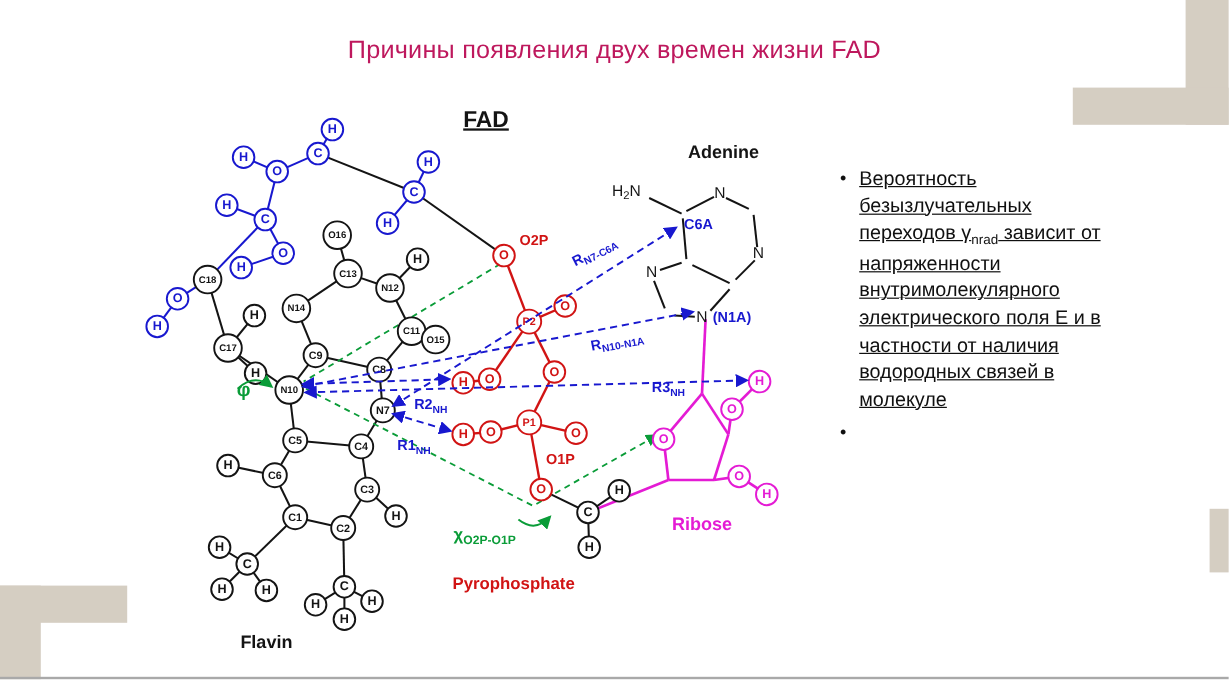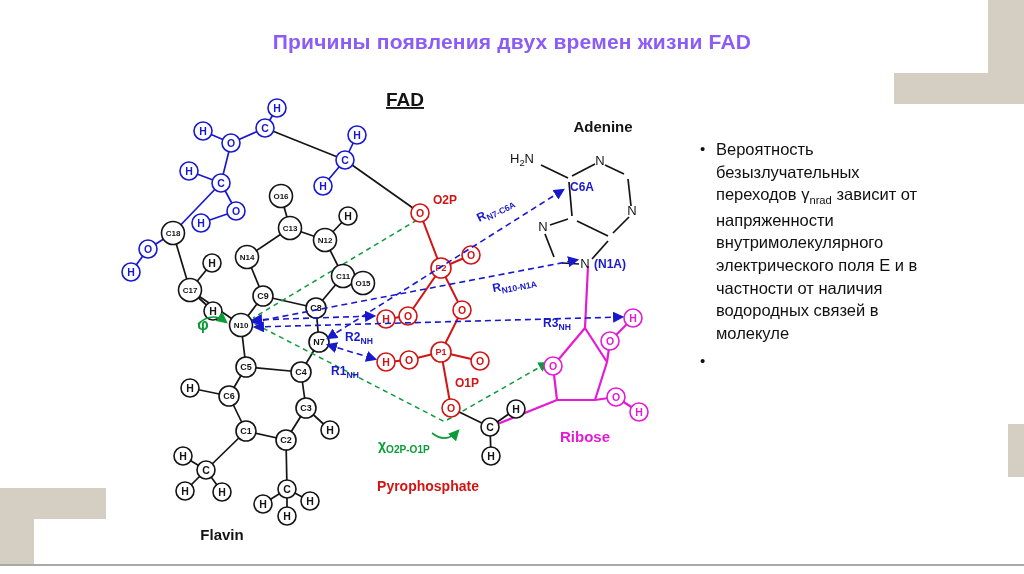--- a/index.html
+++ b/index.html
@@ -2,31 +2,31 @@
 <html><head>
 <meta charset="utf-8">
 <style>
   html,body{margin:0;padding:0;}
   body{
     width:1024px;height:574px;position:relative;overflow:hidden;
     background:#ffffff;font-family:"Liberation Sans",sans-serif;color:#111;
   }
   .slide-title{
     position:absolute;top:30px;left:0;width:100%;text-align:center;
-    font-size:21px;font-weight:bold;color:#8b5cf6;letter-spacing:.2px;
+    font-size:21px;font-weight:normal;color:#be185d;letter-spacing:.2px;
   }
   .diagram-wrap{position:absolute;left:95px;top:70px;width:600px;height:500px;}
   .diagram-wrap svg{display:block;width:600px;height:500px;}
   .panel{
     position:absolute;left:700px;top:138px;width:268px;
     font-size:16.5px;line-height:1.37;color:#101010;
   }
   .bullet-row{display:flex;margin-bottom:6px;}
   .bullet{width:16px;flex:0 0 16px;font-size:15px;padding-top:1px;}
-  .bullet-text{flex:1;max-width:228px;}
+  .bullet-text{flex:1;max-width:228px;text-decoration:underline;}
   .bullet-text sub{font-size:.68em;}
   .decor{position:absolute;}
   #decor-tr-v{top:0;right:0;width:36px;height:104px;}
   #decor-tr-h{top:73px;right:0;width:130px;height:31px;}
   #decor-bl-h{left:0;top:488px;width:106px;height:31px;}
   #decor-bl-v{left:0;top:488px;width:34px;height:78px;}
   #decor-br{right:0;top:424px;width:16px;height:53px;}
   .bottom-line{position:absolute;left:0;top:564px;width:100%;height:2px;}
 </style>
 </head>

